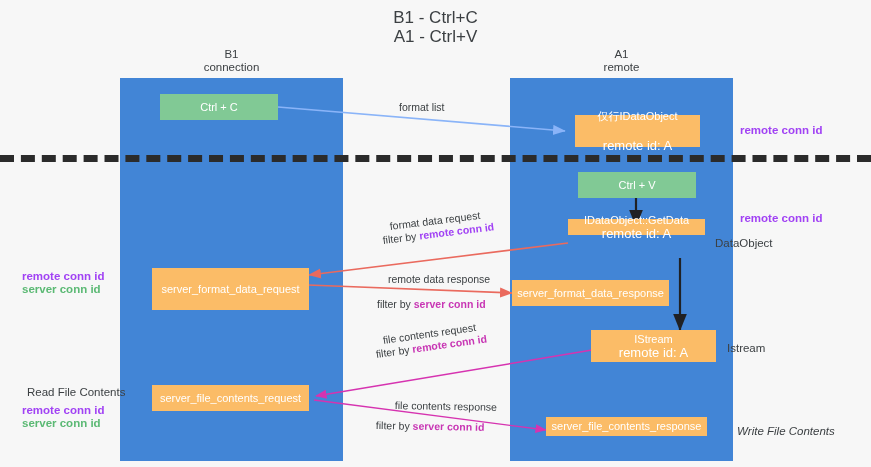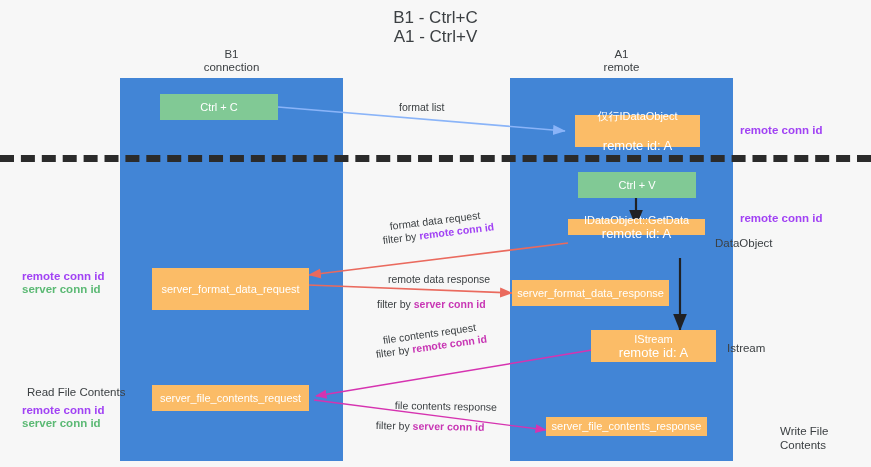--- a/index.html
+++ b/index.html
@@ -173,21 +173,21 @@
 
   <div class="abs elabel" style="left:395px;top:399px;transform:rotate(1deg);transform-origin:left top;">file contents response</div>
   <div class="abs elabel" style="left:376px;top:419px;transform:rotate(1deg);transform-origin:left top;">
     <span>filter by </span><span class="c-serverpink">server conn id</span>
   </div>
 
   <div class="abs note c-remote" style="left:740px;top:123px;">remote conn id</div>
   <div class="abs note c-remote" style="left:740px;top:211px;">remote conn id</div>
   <div class="abs note" style="left:715px;top:236px;">DataObject</div>
   <div class="abs note" style="left:727px;top:341px;">Istream</div>
-  <div class="abs note" style="left:780px;top:424px;">Write File Contents</div>
+  <div class="abs note" style="left:737px;top:424px;font-style:italic;">Write File Contents</div>
 
   <div class="abs note c-remote" style="left:22px;top:269px;">remote conn id</div>
   <div class="abs note c-server" style="left:22px;top:282px;">server conn id</div>
 
   <div class="abs note" style="left:27px;top:385px;">Read File Contents</div>
   <div class="abs note c-remote" style="left:22px;top:403px;">remote conn id</div>
   <div class="abs note c-server" style="left:22px;top:416px;">server conn id</div>
 
 </div>
 

